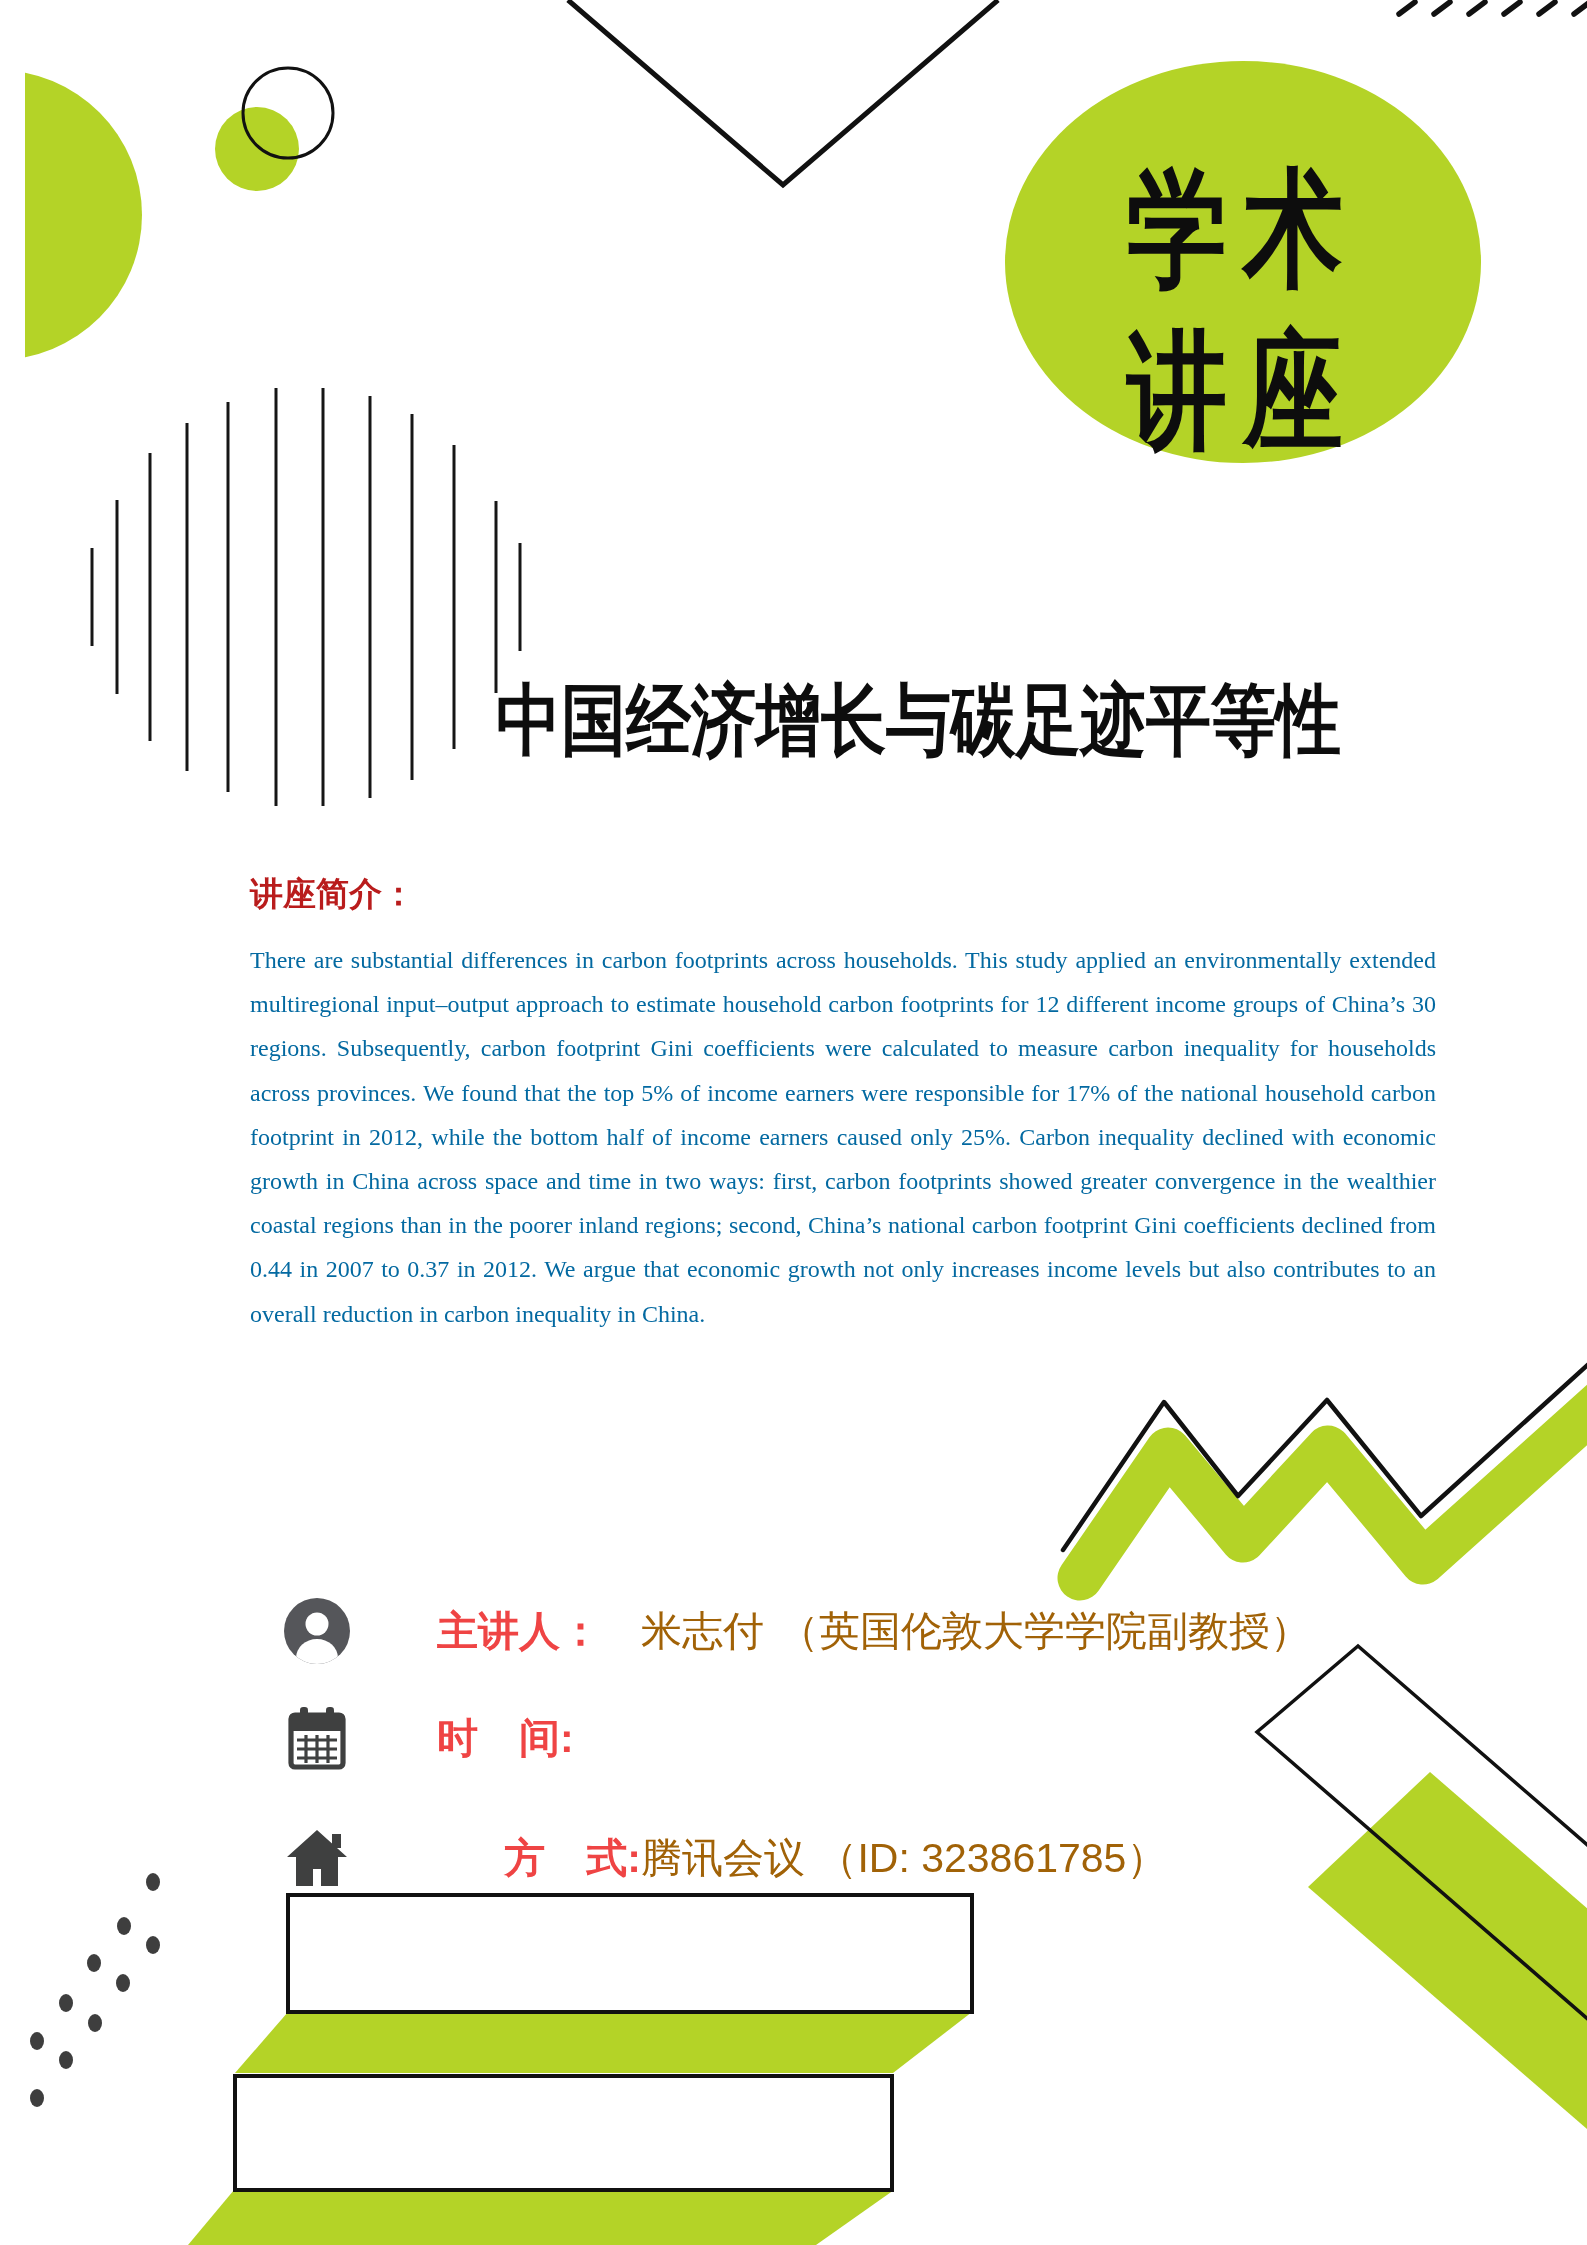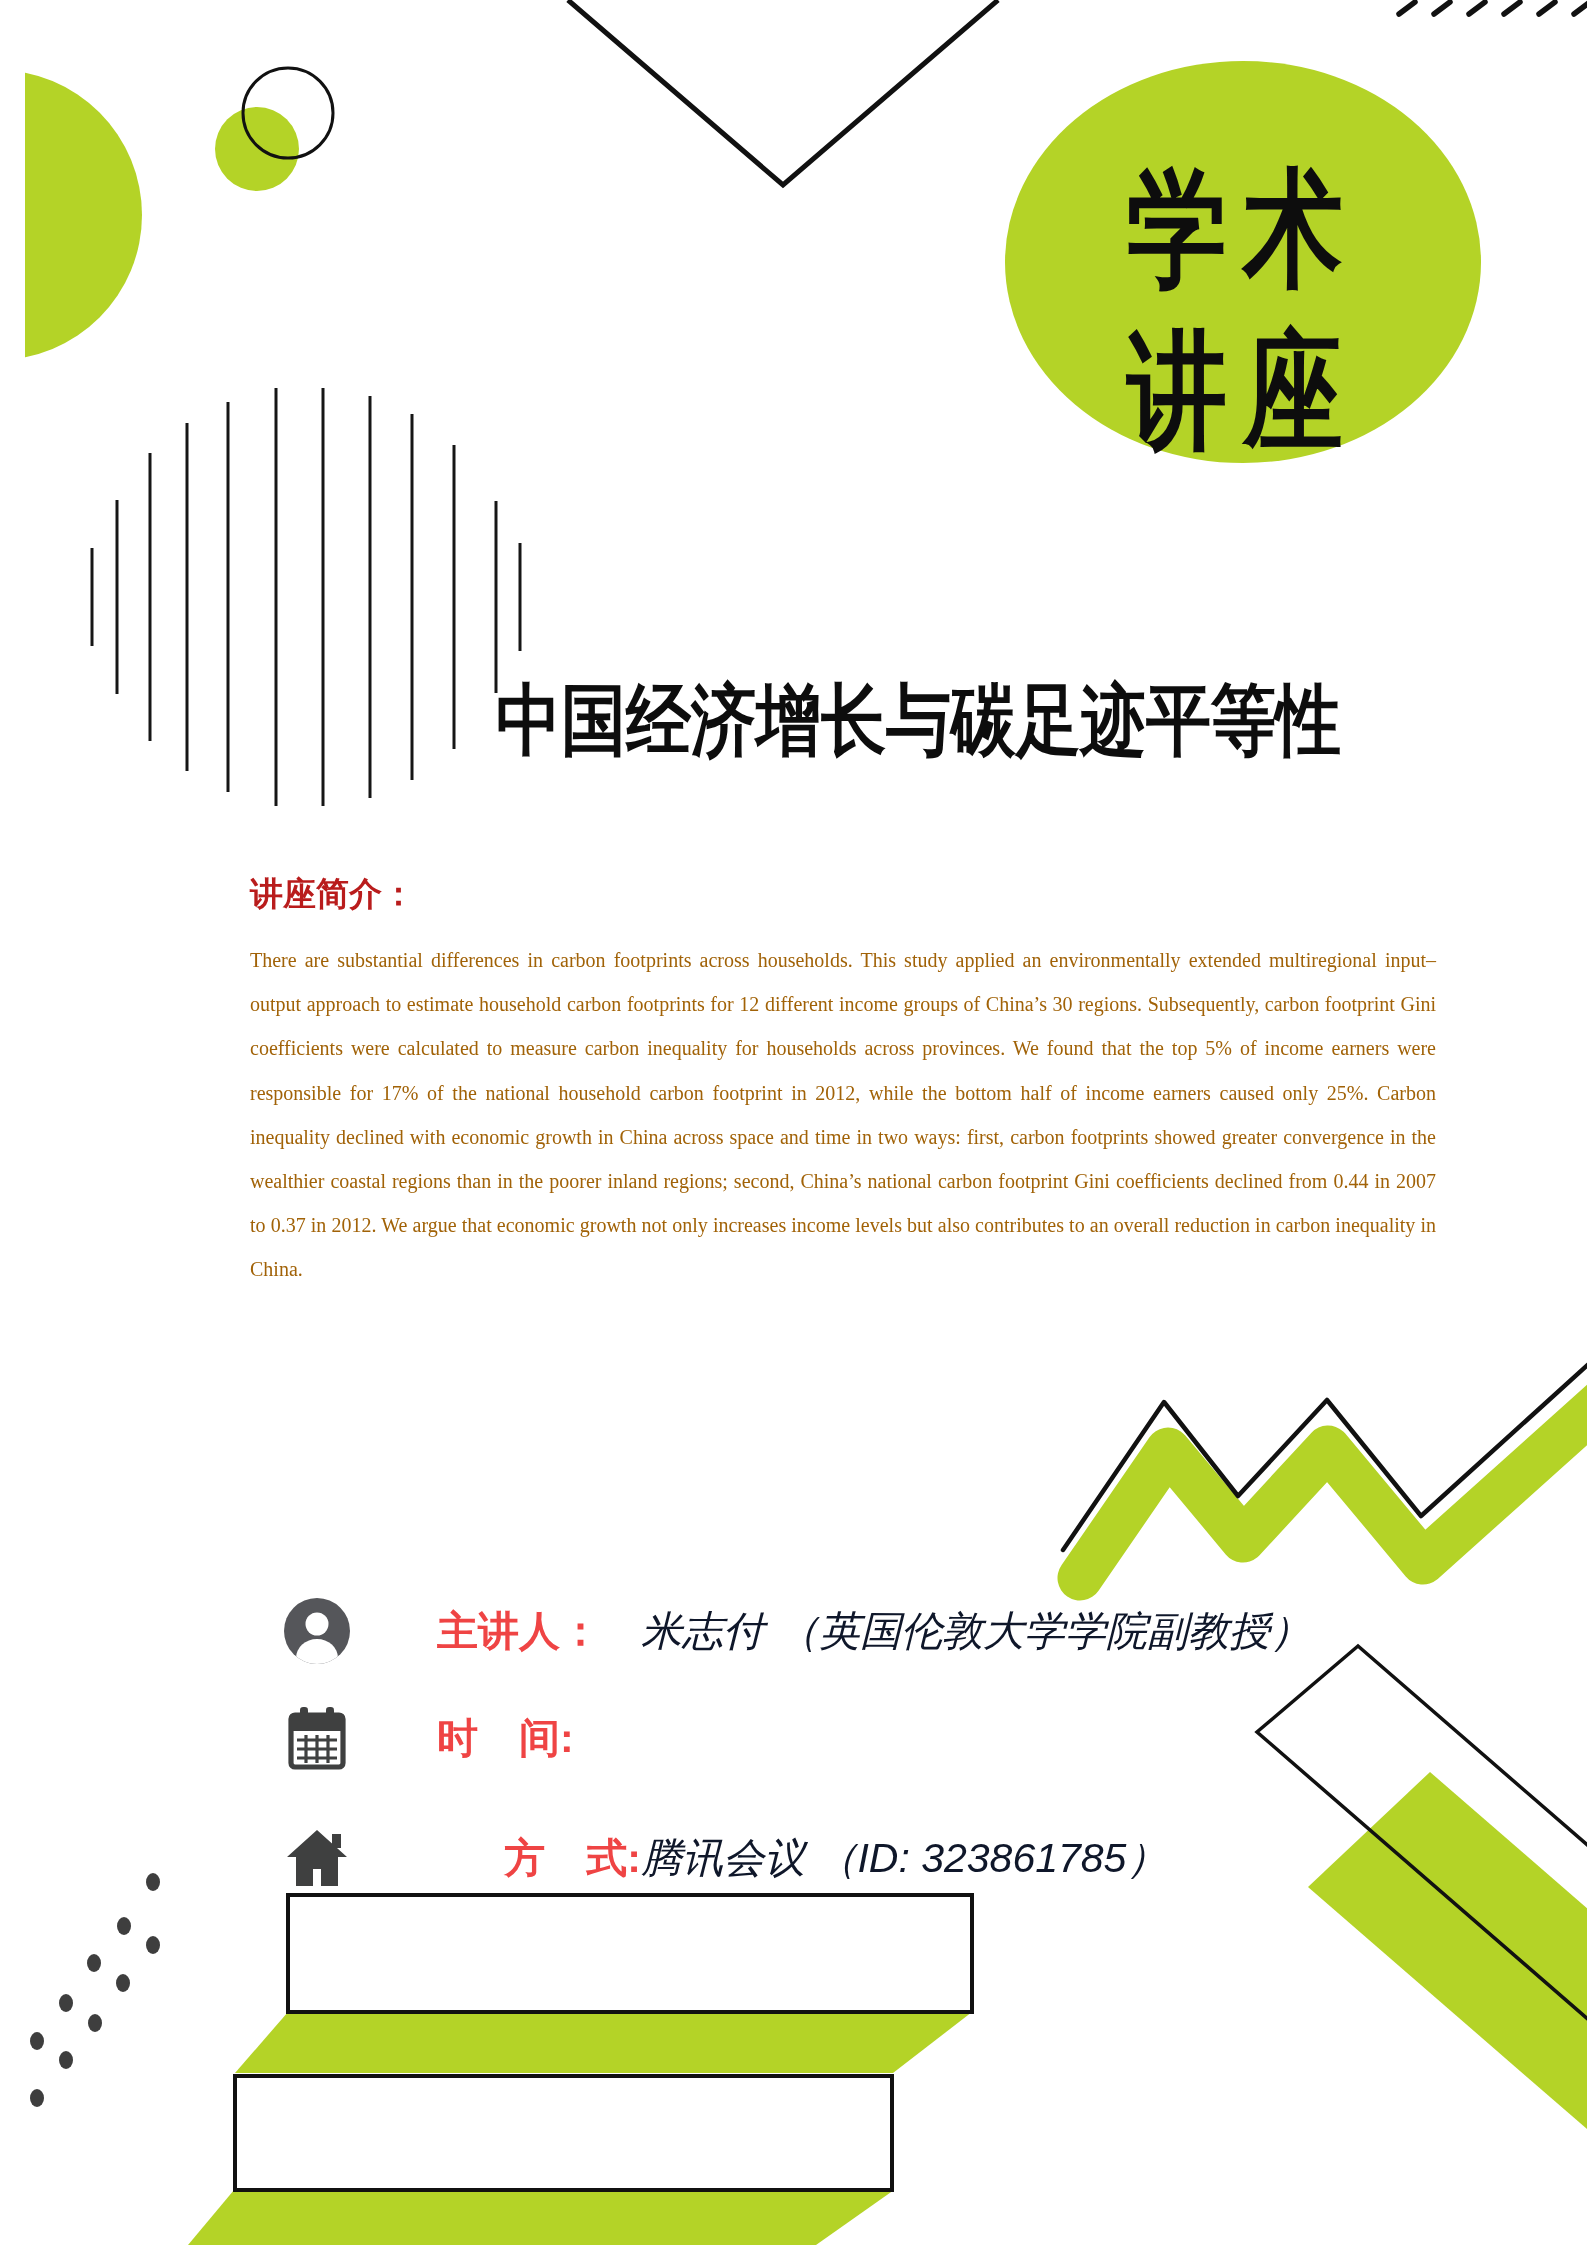--- a/index.html
+++ b/index.html
@@ -27,36 +27,36 @@
     letter-spacing:0px;white-space:nowrap;
     transform:scaleY(1.2);transform-origin:top left;
   }
   .intro-heading{
     position:absolute;left:225px;top:872px;
     font-size:33px;font-weight:800;color:#b91c1c;
   }
   .intro-body{
     position:absolute;left:225px;top:938px;width:1186px;margin:0;
     font-family:"Liberation Serif",serif;
-    font-size:20px;line-height:44.2px;color:#a16207;
+    font-size:24px;line-height:44.2px;color:#0369a1;
     text-align:justify;
   }
   .row{
     position:absolute;left:257px;display:flex;align-items:center;
     font-size:41px;white-space:nowrap;
   }
   .row-speaker{top:1592px;height:78px;}
   .row-time{top:1700px;height:76px;}
   .row-method{top:1820px;height:76px;text-align:right;}
   .row .icon{width:70px;display:flex;justify-content:center;align-items:center;}
   .row .label{
     display:inline-block;margin-left:85px;width:204px;
     font-weight:800;color:#ef4444;white-space:pre;
   }
-  .row .value{color:#0f172a;font-style:italic;}
+  .row .value{color:#a16207;}
   .row .value.aff{margin-left:14px;text-align:right;}
 </style>
 </head>
 <body>
 
 <div class="poster">
 
   <svg class="deco" width="1587" height="2245" viewBox="0 0 1587 2245">
 
     <circle cx="-28" cy="215" r="145" fill="#b4d327"></circle>

